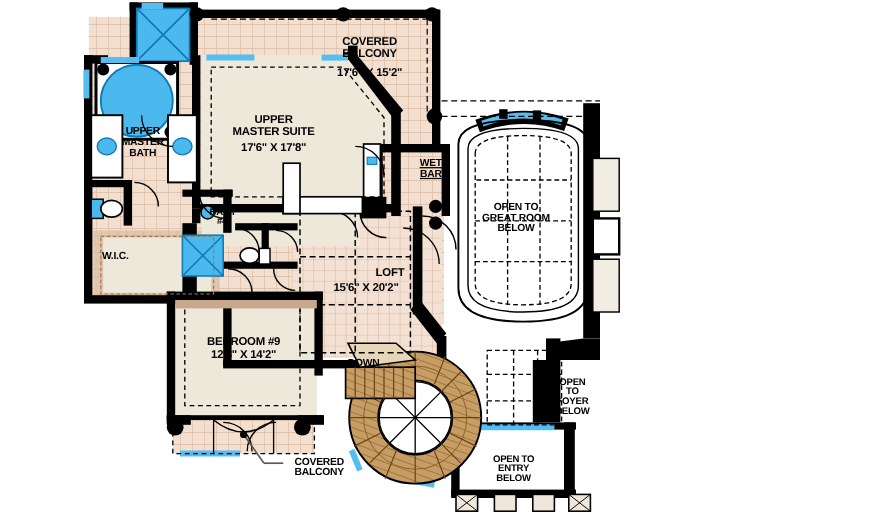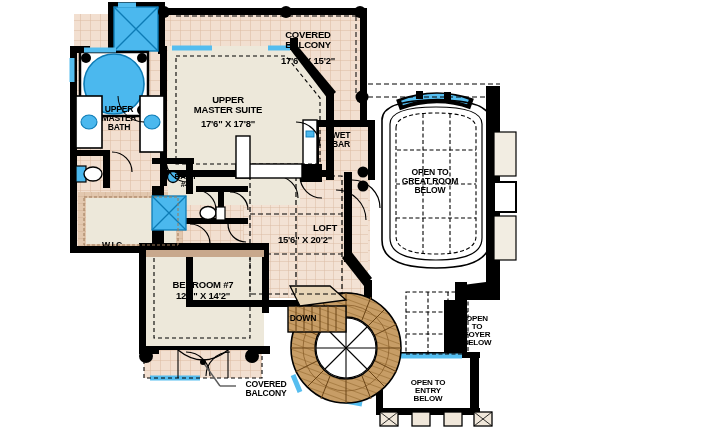--- a/index.html
+++ b/index.html
@@ -386,45 +386,45 @@
 BATH</div>
 
   <div class="lbl s10" style="left:228px;top:105px;">UPPER
 MASTER SUITE</div>
   <div class="lbl s10" style="left:228px;top:124px;">17'6" X 17'8"</div>
 
   <div class="lbl s10" style="left:308px;top:40px;">COVERED
 BALCONY</div>
   <div class="lbl s10" style="left:308px;top:61px;">17'6" X 15'2"</div>
 
-  <div class="lbl s9" style="left:341px;top:140px;">WET
+  <div class="lbl s9" style="left:359px;top:140px;text-decoration:underline;">WET
 BAR</div>
 
   <div class="lbl s8" style="left:185px;top:181px;">BATH
 #4</div>
 
-  <div class="lbl s9" style="left:113px;top:213px;margin-top:32px;">W.I.C.</div>
+  <div class="lbl s9" style="left:96px;top:213px;">W.I.C.</div>
 
   <div class="lbl s10" style="left:305px;top:228px;margin-left:20px;">LOFT</div>
   <div class="lbl s10" style="left:305px;top:240px;">15'6" X 20'2"</div>
 
-  <div class="lbl s10" style="left:203px;top:285px;">BEDROOM #7</div>
+  <div class="lbl s10" style="left:203px;top:285px;">BEDROOM #9</div>
   <div class="lbl s10" style="left:203px;top:296px;">12'8" X 14'2"</div>
 
   <div class="lbl s9" style="left:430px;top:181px;">OPEN TO
 GREAT ROOM
 BELOW</div>
 
   <div class="lbl s8" style="left:436px;top:331px;margin-left:41px;">OPEN
 TO
 FOYER
 BELOW</div>
 
   <div class="lbl s8" style="left:428px;top:391px;">OPEN TO
 ENTRY
 BELOW</div>
 
-  <div class="lbl s9" style="left:303px;top:318px;">DOWN</div>
+  <div class="lbl s9" style="left:303px;top:302px;">DOWN</div>
 
   <div class="lbl s9" style="left:266px;top:389px;">COVERED
 BALCONY</div>
 
 </div>
 
 </body></html>

